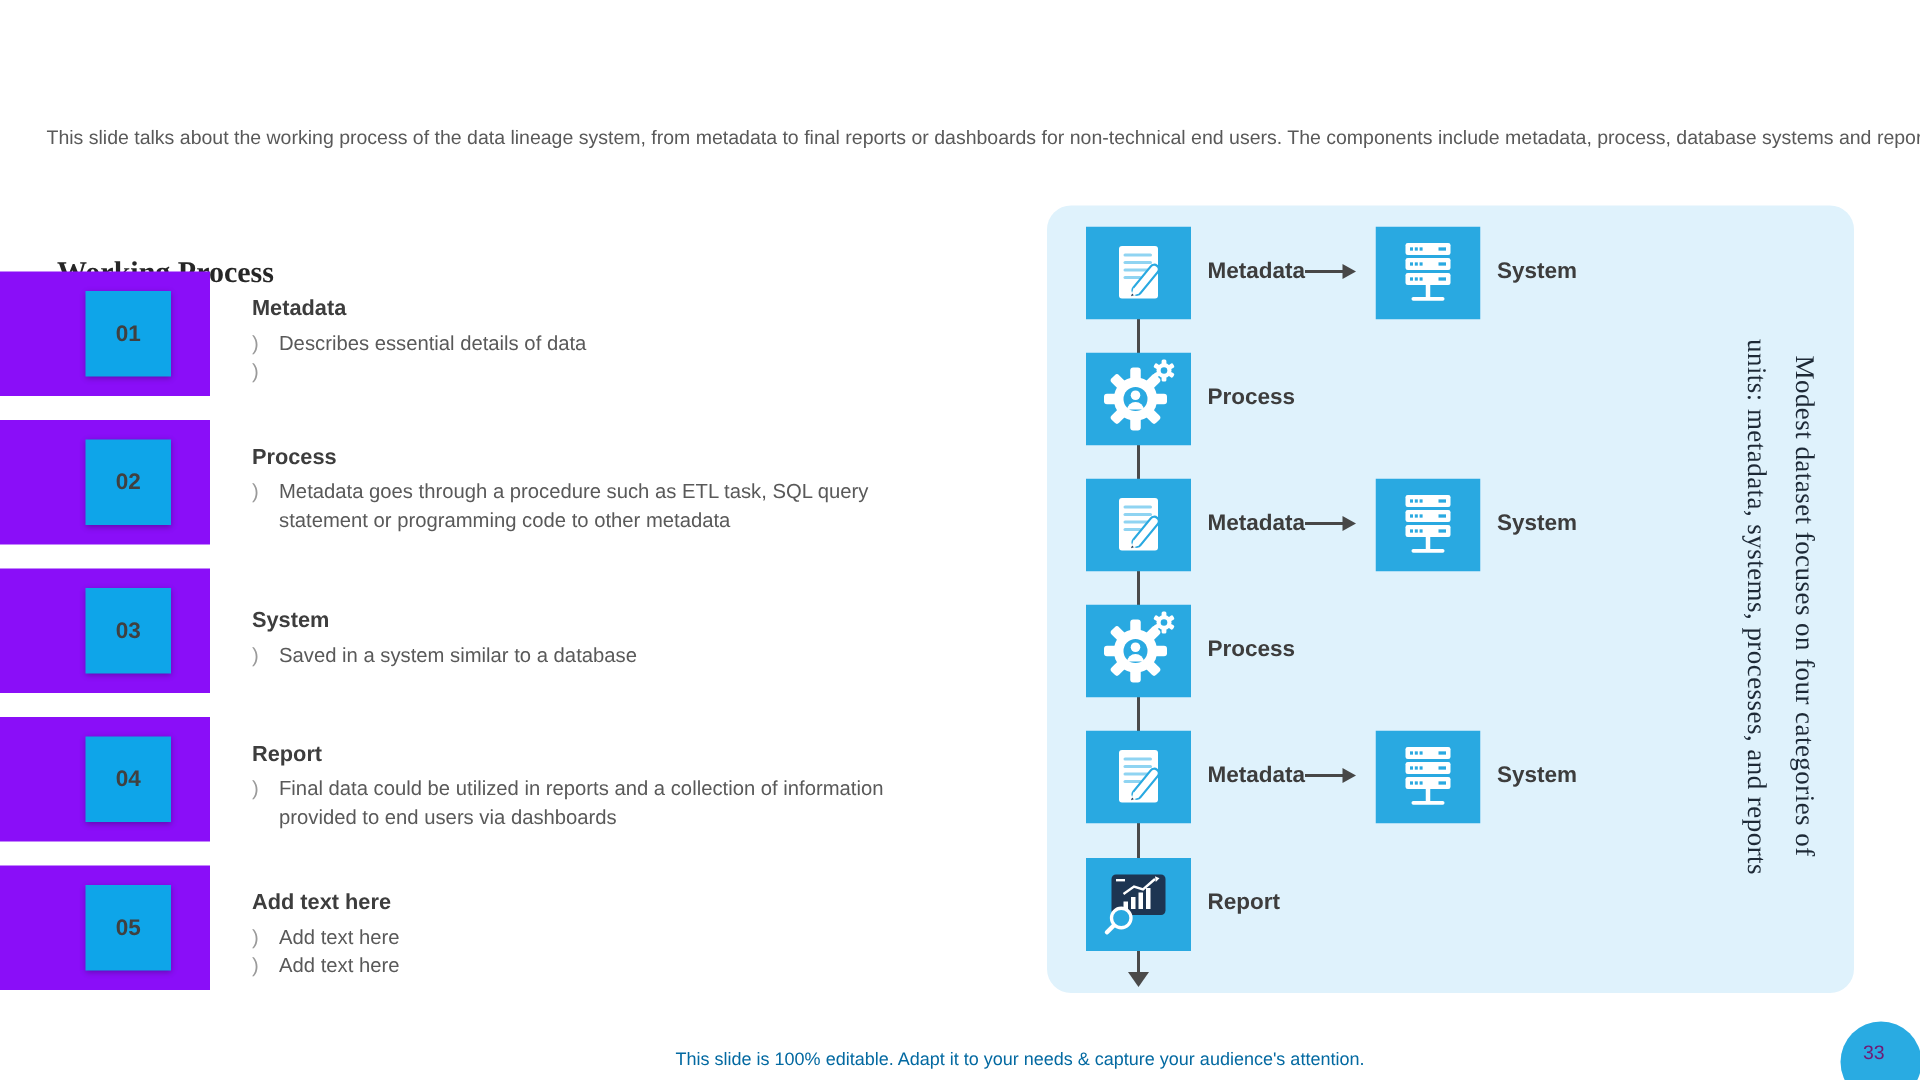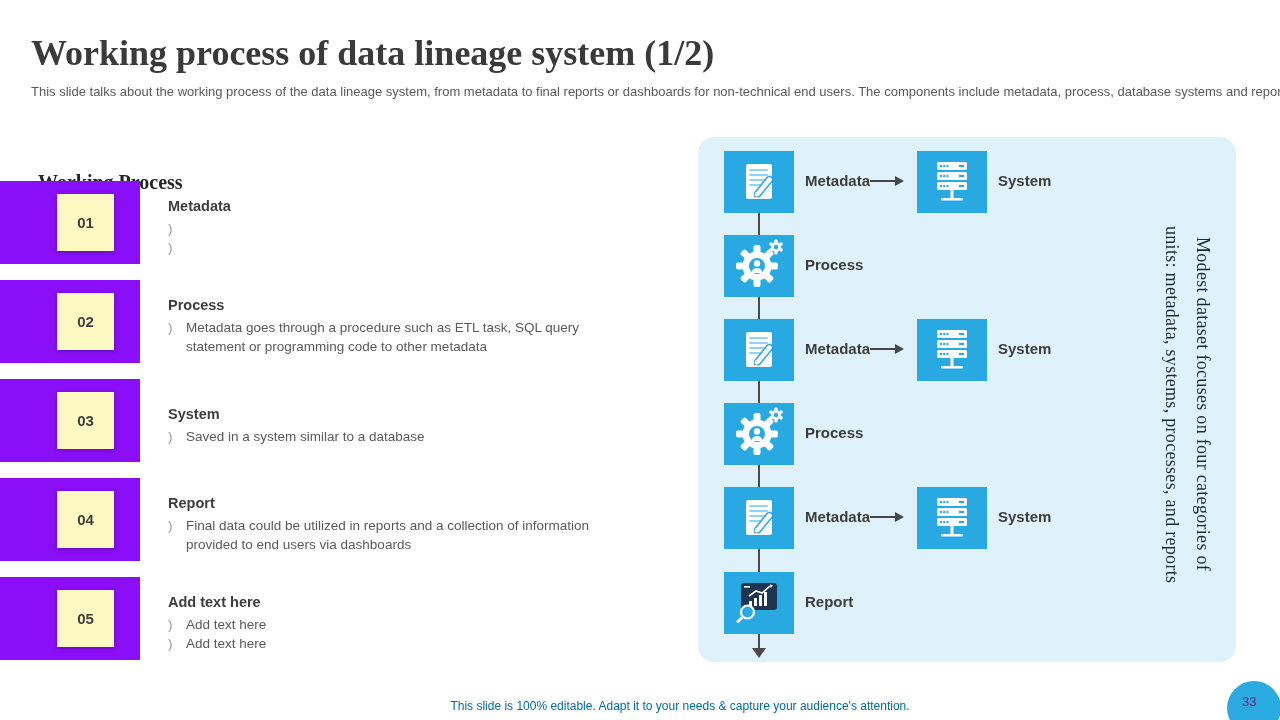--- a/index.html
+++ b/index.html
@@ -7,21 +7,21 @@
   .slide{position:relative;width:1280px;height:720px;overflow:hidden;background:#ffffff;}
 
   
   .title{position:absolute;left:31px;top:32px;font-family:"Liberation Serif",serif;font-weight:bold;font-size:36px;color:#3a3a3a;letter-spacing:0px;white-space:nowrap;}
   .subtitle{position:absolute;left:31px;top:84px;font-size:13px;color:#595959;white-space:nowrap;}
 
   
   .wp-heading{position:absolute;left:38px;top:143px;font-family:"Liberation Serif",serif;font-weight:bold;font-size:20px;color:#262626;margin-top:28px;}
   .step{position:absolute;left:0;width:660px;height:83px;}
   .step .bar{position:absolute;left:0;top:0;width:140px;height:83px;background:#8a0ef8;}
-  .step .numbox{position:absolute;left:57px;top:13px;width:57px;height:57px;background:#fef9c3;box-shadow:0 1px 4px rgba(0,0,0,.3);display:flex;align-items:center;justify-content:center;font-weight:bold;font-size:15px;color:#404040;}
+  .step .numbox{position:absolute;left:57px;top:13px;width:57px;height:57px;background:#0ea5e9;box-shadow:0 1px 4px rgba(0,0,0,.3);display:flex;align-items:center;justify-content:center;font-weight:bold;font-size:15px;color:#404040;}
   .step .content{position:absolute;left:168px;top:17px;width:455px;}
   .step.alt .content{top:27px;}
   .step .step-title{font-weight:bold;font-size:14.5px;color:#3d3d3d;margin-bottom:5px;}
   .bullet{display:flex;font-size:13.5px;color:#595959;line-height:19px;}
   .bullet .glyph{color:#9a9a9a;width:18px;flex:0 0 18px;}
 
   
   .panel{position:absolute;left:698px;top:137px;width:538px;height:525px;background:#dff2fc;border-radius:16px;}
   .icon{position:absolute;width:70px;height:62px;z-index:2;}
   .d-label{position:absolute;font-weight:bold;font-size:15px;color:#3d3d3d;z-index:2;}
@@ -34,32 +34,32 @@
   
   .footer{position:absolute;left:0;top:699px;width:100%;text-align:center;font-size:12px;color:#0369a1;padding-left:40px;}
   .page-badge{position:absolute;left:1227px;top:681px;width:54px;height:54px;border-radius:50%;background:#29abe2;}
   .page-badge span{position:absolute;left:15px;top:13px;font-size:13px;color:#701a75;}
 </style>
 </head>
 <body>
 
 <div class="slide">
 
-  <div class="title">Working process of data lineage system (1/2)</div>
   <div class="subtitle">This slide talks about the working process of the data lineage system, from metadata to final reports or dashboards for non-technical end users. The components include metadata, process, database systems and reports.</div>
 
   <div class="wp-heading">Working Process</div>
 
   <div class="step" style="top:181px">
     <div class="bar"></div>
     <div class="numbox">01</div>
     <div class="content">
       <div class="step-title">Metadata</div>
       <div class="bullet">
           <span class="glyph">)</span>
+          <span>Describes essential details of data</span>
         </div>
       <div class="bullet">
           <span class="glyph">)</span>
         </div>
     </div>
   </div>
 
   <div class="step" style="top:280px">
     <div class="bar"></div>
     <div class="numbox">02</div>

